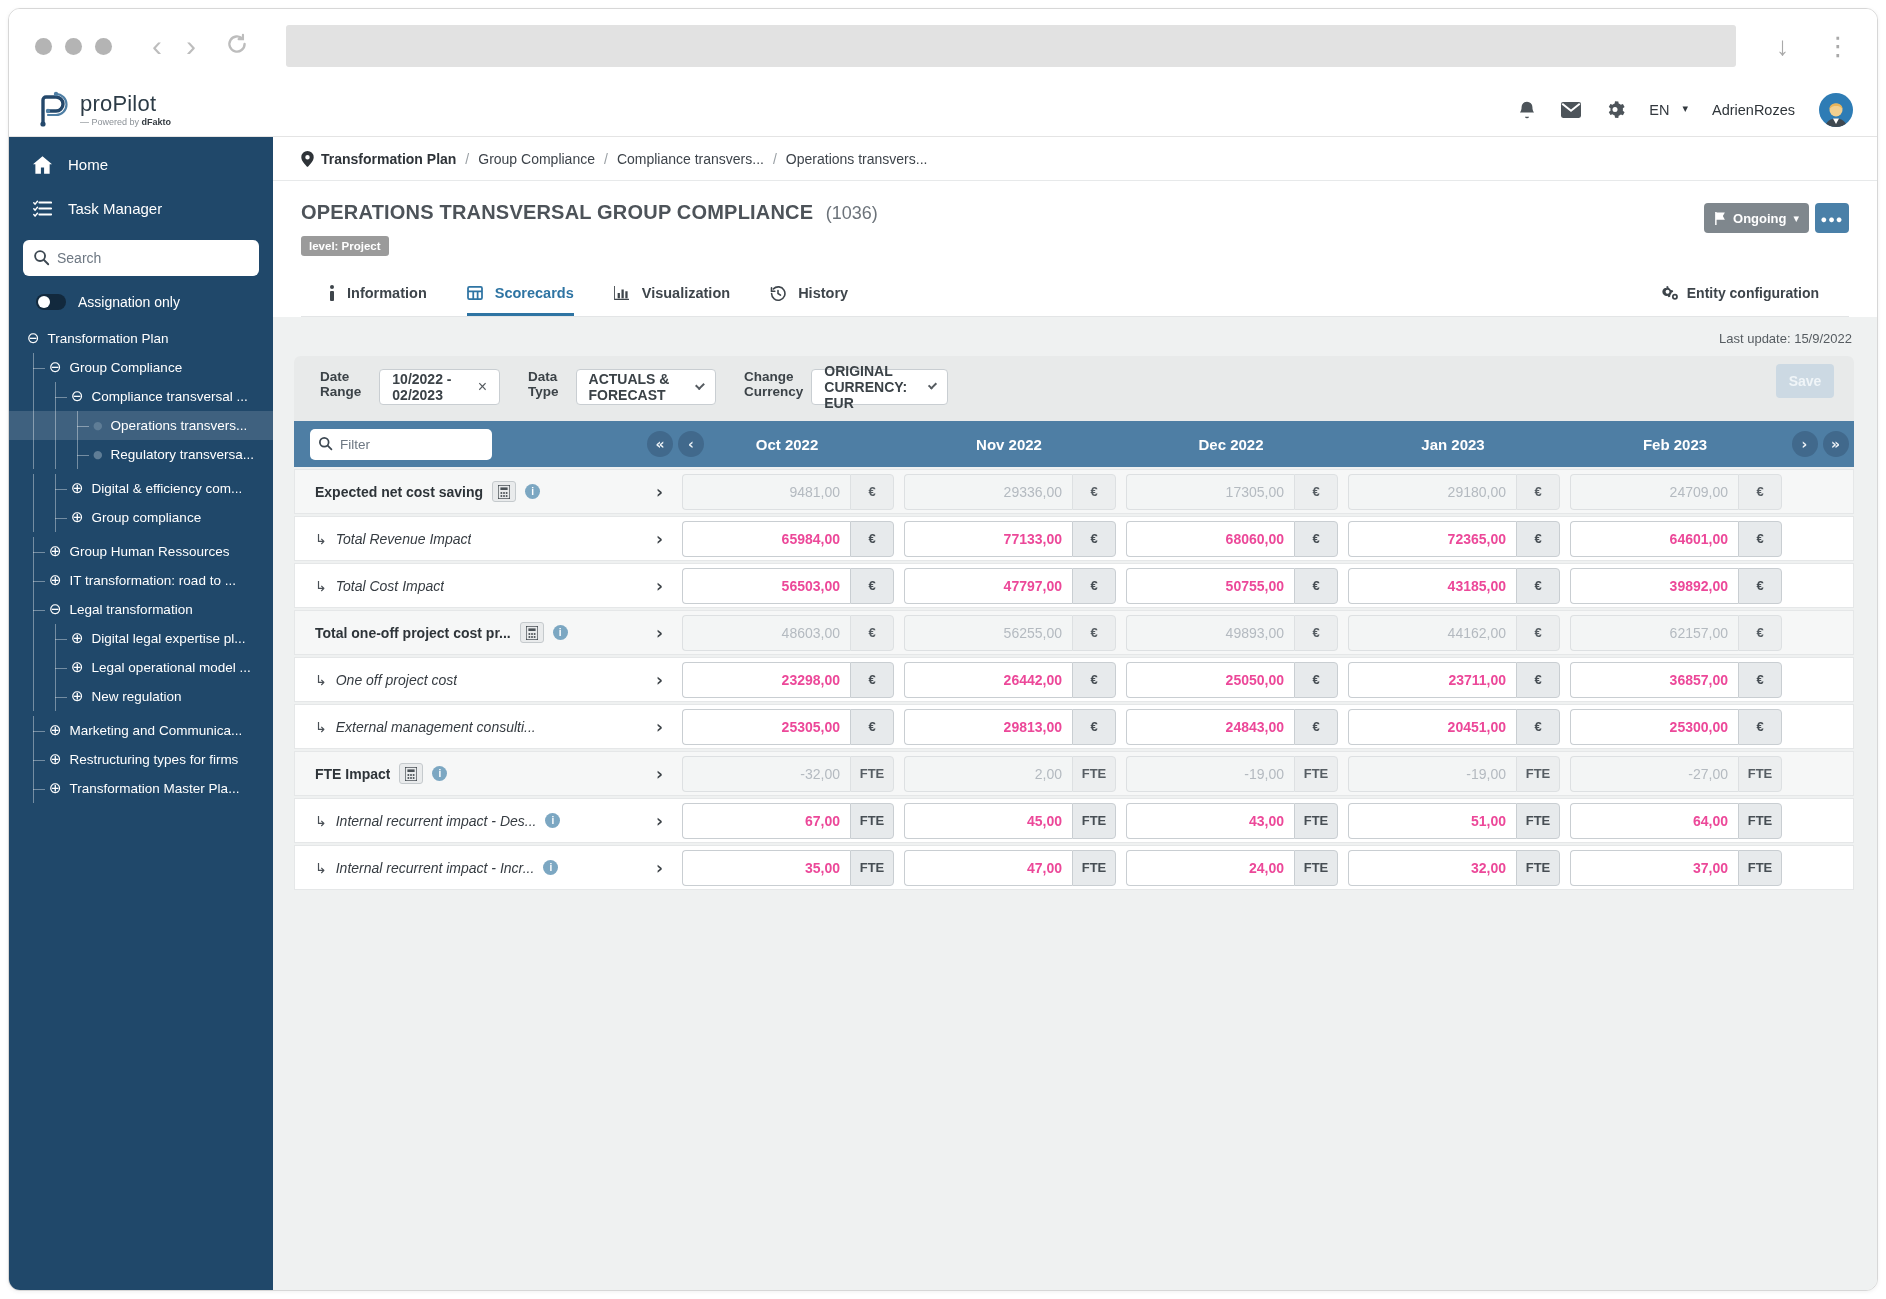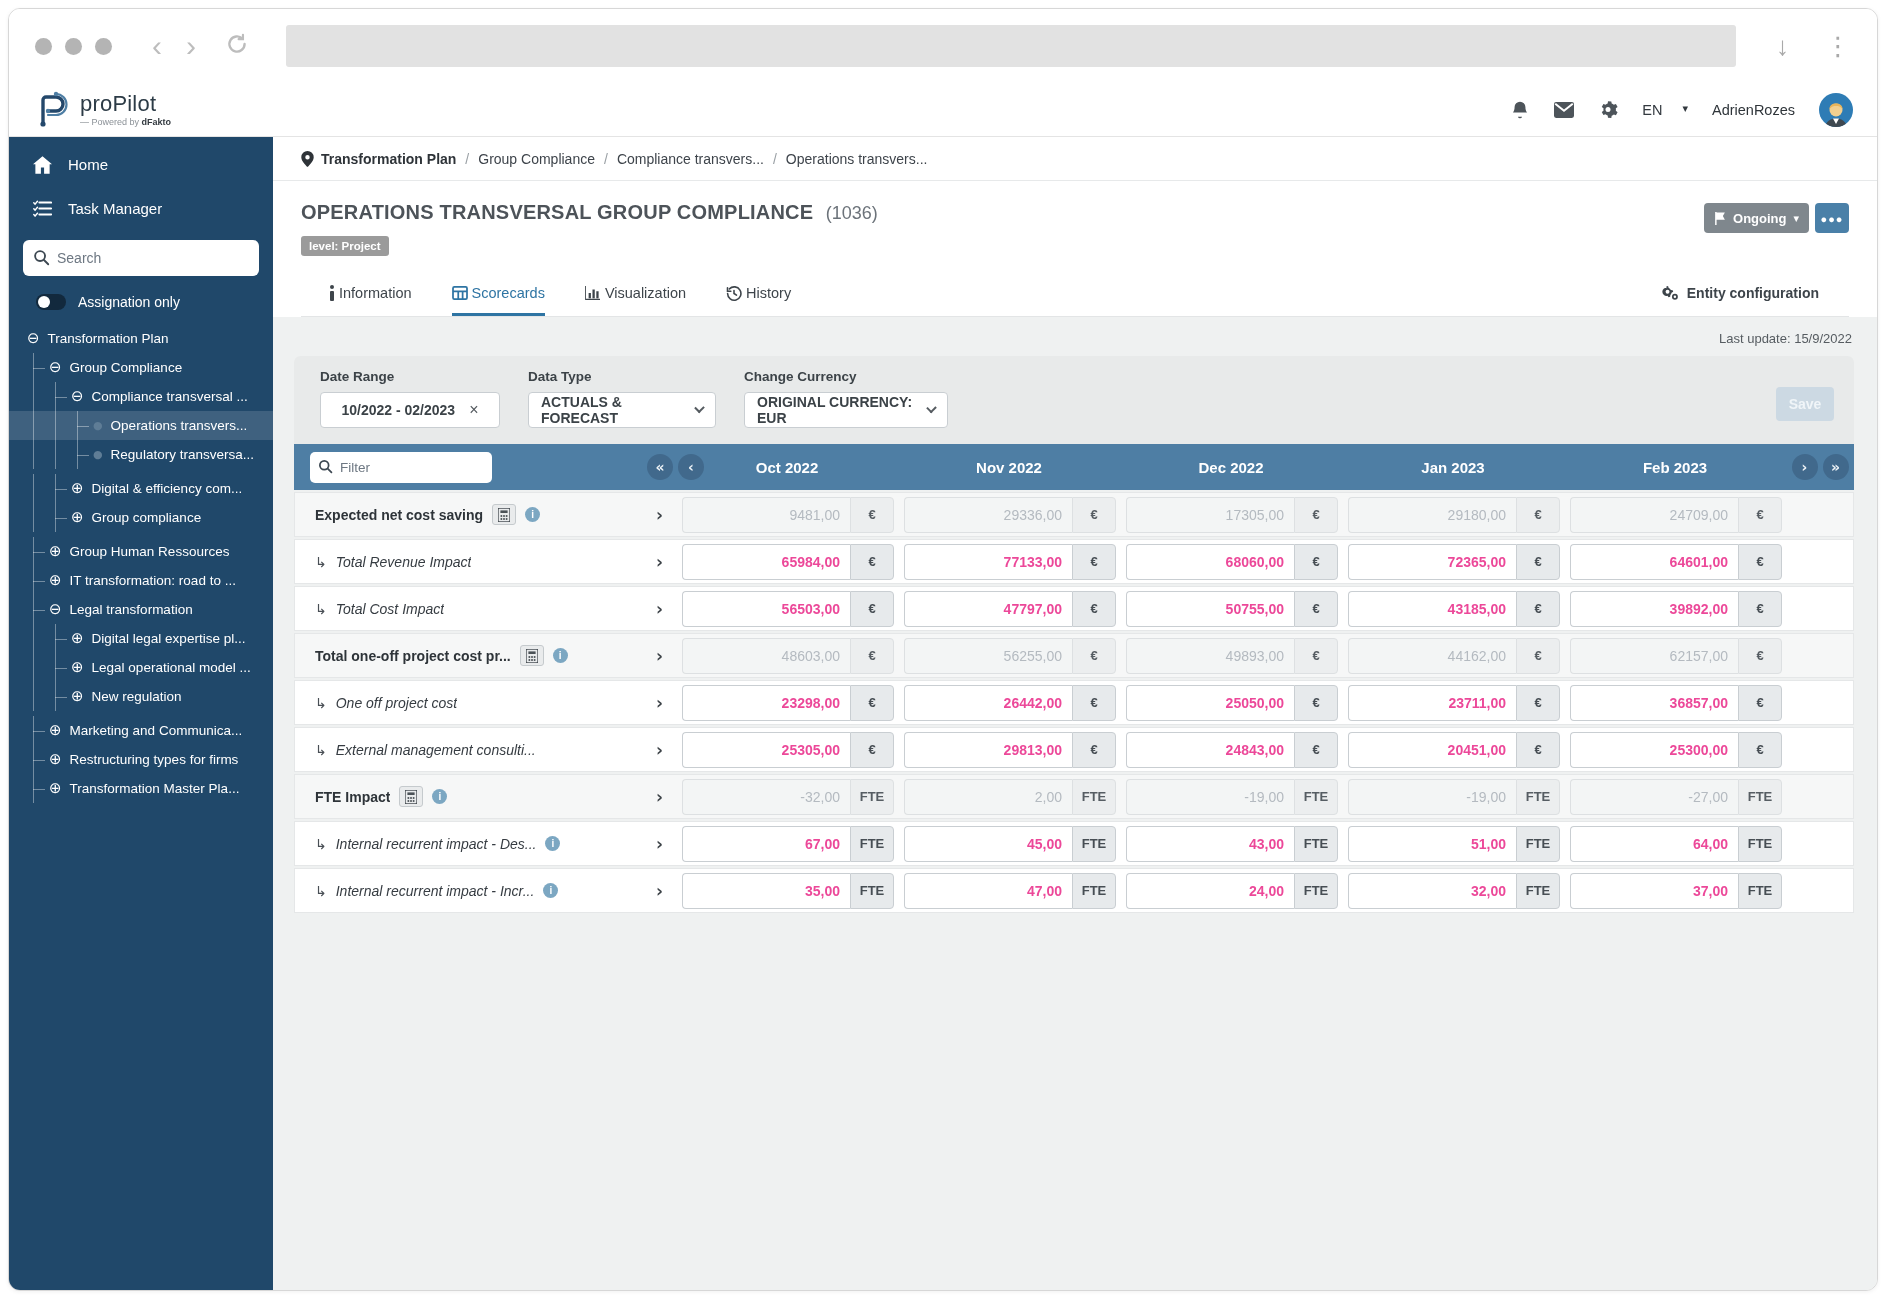--- a/index.html
+++ b/index.html
@@ -21,21 +21,21 @@
 
   
   .appbar { height:54px; background:#fff; border-bottom:1px solid #e4e4e4; display:flex; align-items:center; padding:0 24px; }
   .logo { display:flex; align-items:center; gap:9px; }
   .logo-text { display:flex; flex-direction:column; line-height:1; }
   .logo-name { font-size:22px; color:#2c3b46; font-weight:400; letter-spacing:.2px; }
   .logo-sub { font-size:9px; color:#8b9197; margin-top:3px; }
   .logo-sub b { color:#333a40; }
   .appbar-right { margin-left:auto; display:flex; align-items:center; gap:24px; }
   .hicon { width:20px; height:20px; color:#4d545a; display:flex; align-items:center; justify-content:center; cursor:pointer; }
-  .lang { font-size:14.5px; color:#33393f; display:flex; align-items:flex-start; gap:20px; cursor:pointer; }
+  .lang { font-size:14.5px; color:#33393f; display:flex; align-items:flex-start; gap:13px; cursor:pointer; }
   .caret-dn { font-size:11px; color:#33393f; }
   .username { font-size:14.5px; color:#2f353a; }
   .avatar { width:34px; height:34px; border-radius:50%; background:#2e7cb5; overflow:hidden; display:flex; align-items:flex-end; justify-content:center; cursor:pointer; }
 
   
   .mainrow { display:flex; height:1155px; }
   .sidebar { width:264px; background:#20486a; color:#fff; flex-shrink:0; padding-top:6px; overflow:hidden; }
   .content { flex:1; display:flex; flex-direction:column; background:#eff1f1; min-width:0; }
 
   
@@ -67,34 +67,34 @@
   .page-title { font-size:20px; font-weight:700; color:#4d5359; letter-spacing:.2px; display:inline; }
   .page-id { font-size:18px; color:#6c737a; font-weight:400; margin-left:8px; }
   .level-badge { display:inline-block; margin-top:12px; background:#9b9b9b; color:#fff; font-size:11.5px; font-weight:700;
                  padding:4px 8px; border-radius:3px; }
   .title-actions { position:absolute; right:28px; top:22px; display:flex; gap:6px; }
   .status-btn { height:30px; background:#7f878d; border:none; border-radius:4px; color:#fff; font-size:13px; font-weight:700;
                 display:flex; align-items:center; gap:7px; padding:0 10px; cursor:pointer; font-family:inherit; }
   .more-btn { height:30px; width:34px; background:#4a80a8; border:none; border-radius:4px; color:#fff; font-size:14px;
               font-weight:700; cursor:pointer; line-height:0; }
   .tabsbar { background:#fff; display:flex; align-items:stretch; gap:40px; padding-left:28px; border-bottom:1px solid #e3e5e6; height:47px; margin-top:14px; }
-  .tab { display:flex; align-items:center; gap:4px; font-size:14.5px; color:#3e454b; font-weight:400; cursor:pointer; }
+  .tab { display:flex; align-items:center; gap:12px; font-size:14.5px; color:#3e454b; font-weight:700; cursor:pointer; }
   .tab.active { color:#2e74a3; box-shadow:inset 0 -3px 0 #2e74a3; }
   .tab .ticon { display:flex; align-items:center; }
   .entity-config { margin-left:auto; margin-right:30px; display:flex; align-items:center; gap:8px; font-size:14px;
                    color:#3d444a; font-weight:700; cursor:pointer; }
 
   
   .graywrap { flex:1; padding:0 23px 0 21px; overflow:hidden; }
   .lastupdate { text-align:right; font-size:13px; color:#565c61; margin:14px 2px 10px 0; }
 
   .card { border-radius:6px 6px 0 0; overflow:hidden; }
   .filterbar { background:#e8eaea; padding:13px 20px 16px 26px; position:relative; border-radius:6px 6px 0 0; }
   .fgroups { display:flex; gap:28px; }
-  .fgroup { display:flex; flex-direction:column; gap:8px; }
+  .fgroup { display:flex; flex-direction:row; gap:8px; }
   .flabel { font-size:13.5px; color:#3c4348; font-weight:700; }
   .fcontrol { height:36px; background:#fff; border:1px solid #c9ced2; border-radius:4px; display:flex; align-items:center;
               font-size:14px; font-weight:700; color:#3b4247; padding:0 12px; gap:14px; cursor:pointer; }
   .fcontrol .x { font-weight:400; font-size:16px; color:#555b60; }
   .sel-caret { width:8px; height:8px; border-right:2px solid #555b60; border-bottom:2px solid #555b60; transform:rotate(45deg); margin-top:-4px; }
   .save-btn { position:absolute; right:20px; bottom:23px; width:58px; height:34px; background:#ccd9e3; color:#f0f5f8;
               border:none; border-radius:4px; font-size:14px; font-weight:700; font-family:inherit; }
 
   
   .grid { display:grid; grid-template-columns:382px repeat(5,222px) 1fr; }

